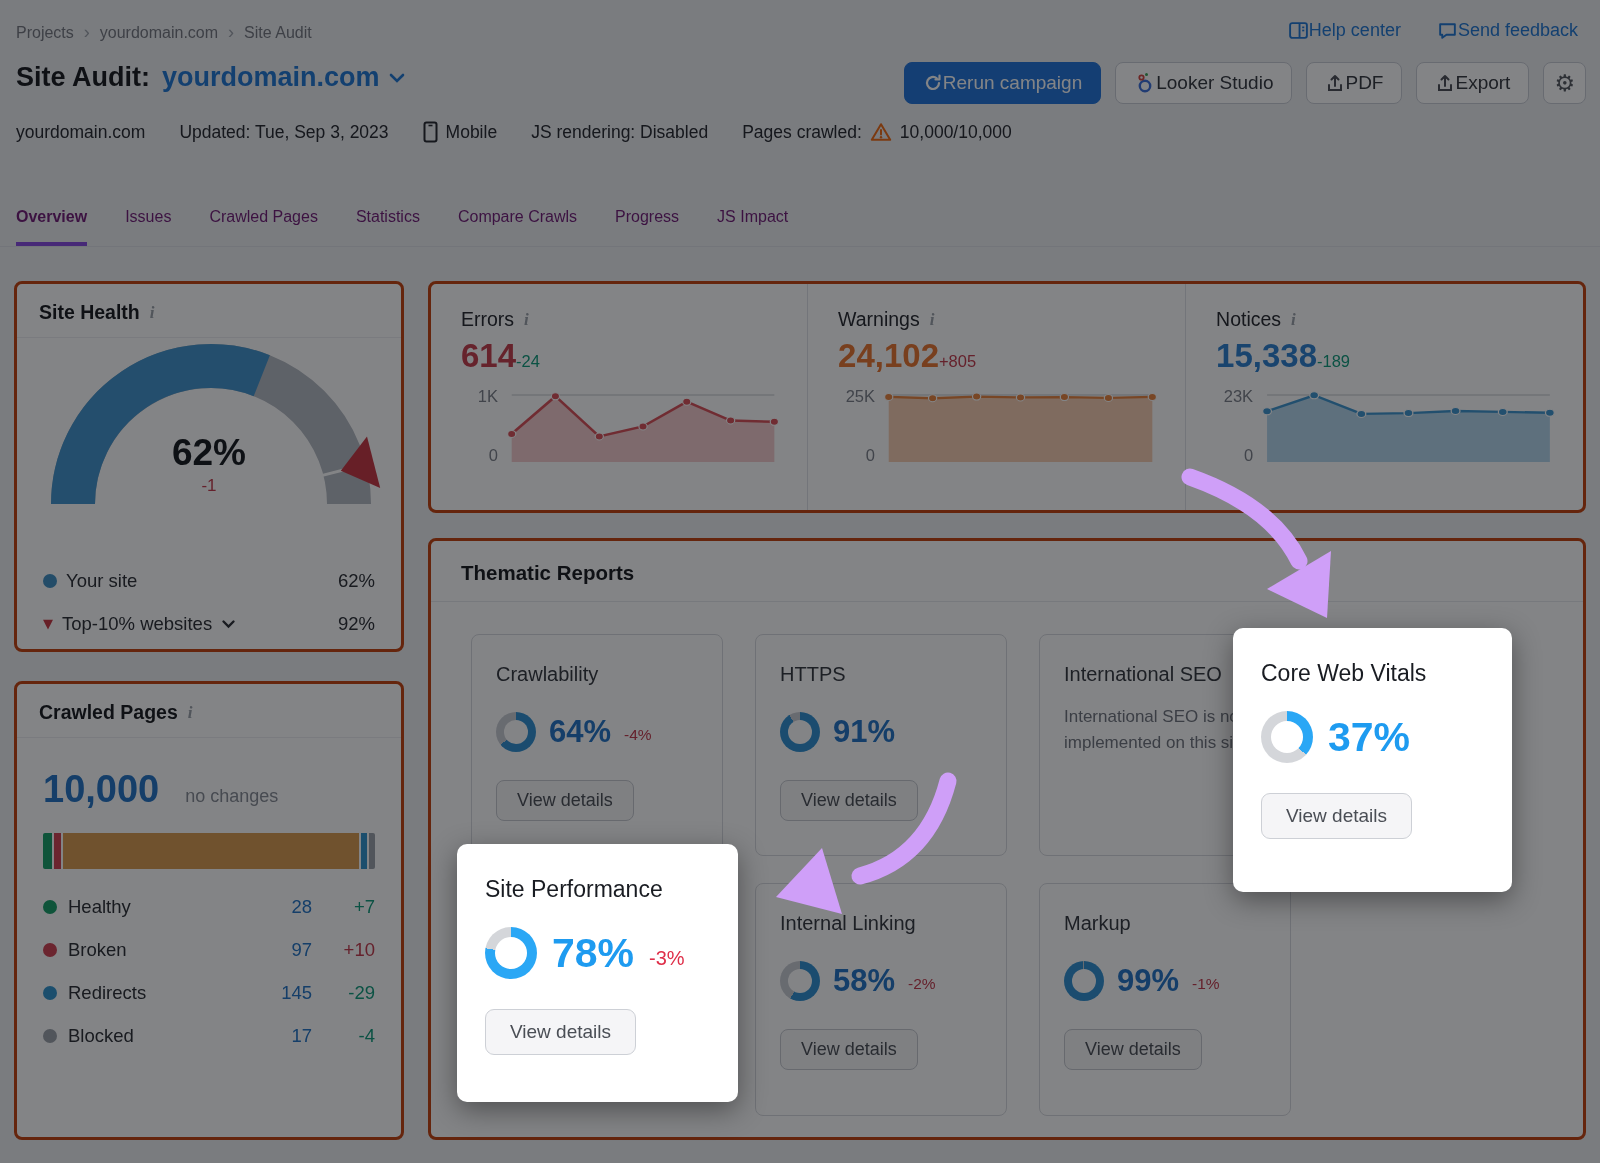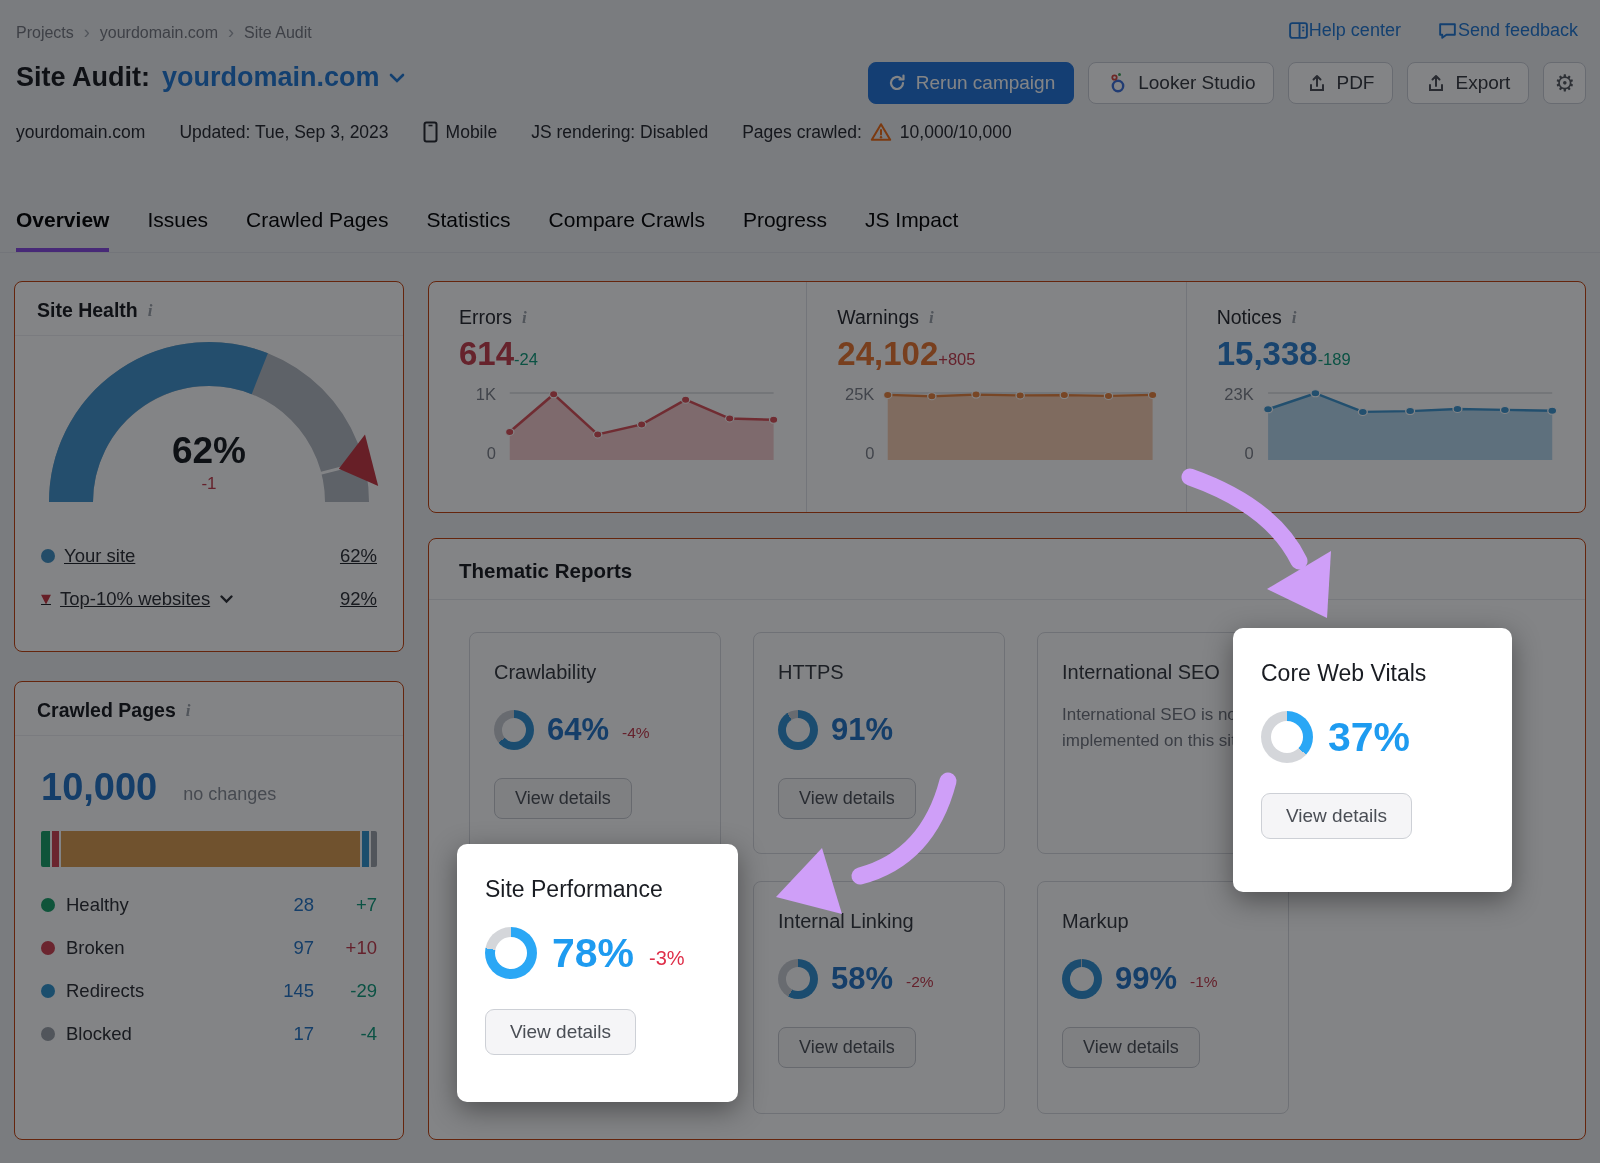--- a/index.html
+++ b/index.html
@@ -11,41 +11,41 @@
   
   .breadcrumb { position:absolute; left:16px; top:22px; font-size:16px; color:#74777f; display:flex; gap:10px; align-items:center; }
   .breadcrumb a { color:#74777f; text-decoration:none; cursor:pointer; }
   .breadcrumb .sep { color:#9ba0a8; font-size:18px; }
   .top-links { position:absolute; right:22px; top:20px; display:flex; gap:36px; }
   .top-links a { display:flex; align-items:center; color:var(--link); font-size:18px; text-decoration:none; cursor:pointer; }
   .title-row { position:absolute; left:16px; top:62px; display:flex; align-items:center; gap:12px; }
   .page-title { font-size:27px; font-weight:bold; color:#16181d; }
   .domain-select { display:flex; align-items:center; gap:8px; color:var(--link); font-size:27px; font-weight:bold; cursor:pointer; text-decoration:none; }
   .actions { position:absolute; right:14px; top:62px; display:flex; gap:14px; }
-  .btn { display:flex; align-items:center; gap:9px; height:42px; padding:0 18px; border-radius:8px;
+  .btn { display:flex; align-items:center; height:42px; padding:0 18px; border-radius:8px;
          border:1px solid #c9ccd4; background:#fff; color:#33363d; font-size:19px; font-family:inherit; cursor:pointer; }
   .btn.primary { background:var(--primary); border-color:var(--primary); color:#fff; }
   .btn.icon-btn { padding:0 10px; }
   .gear { font-family:"DejaVu Sans", sans-serif; font-size:23px; color:#55585f; line-height:1; }
   .meta-row { position:absolute; left:16px; top:121px; display:flex; gap:34px; align-items:center; font-size:17.5px; color:#24262c; }
   .meta-item { display:flex; align-items:center; gap:8px; }
   
   .tabs { position:absolute; left:0; top:196px; width:1600px; padding:0 16px; display:flex; gap:38px; border-bottom:1px solid #dfe1e6; }
-  .tab { font-size:21px; color:#000000; padding:12px 0 16px; text-decoration:none; cursor:pointer; border-bottom:4px solid transparent; }
+  .tab { font-size:16px; color:#701a75; padding:12px 0 16px; text-decoration:none; cursor:pointer; border-bottom:4px solid transparent; }
   .tab.active { font-weight:bold; border-bottom-color:var(--accent); }
   
-  .card { position:absolute; background:#fff; border:1px solid #c2410c; border-radius:8px; }
+  .card { position:absolute; background:#fff; border:3px solid #c2410c; border-radius:8px; }
   .card-title-bar { display:flex; align-items:center; gap:10px; padding:17px 22px 13px; border-bottom:1px solid #ececf0; }
   .card-title { font-size:19.5px; font-weight:bold; color:#16181d; }
   .info { font-family:"Liberation Serif", serif; font-style:italic; font-weight:bold; color:#9aa0a8; font-size:17px; cursor:pointer; }
   .sh-card { left:14px; top:281px; width:390px; height:371px; }
   .gauge-wrap { position:absolute; left:23px; top:56px; width:342px; height:172px; }
   .gauge-score { position:absolute; left:0; right:0; top:148px; text-align:center; font-size:37px; font-weight:bold; color:#15181d; }
   .gauge-sub { position:absolute; left:0; right:0; top:192px; text-align:center; font-size:17px; color:var(--bad); }
-  .sh-legend { position:absolute; left:26px; right:26px; top:252px;text-decoration:underline; }
+  .sh-legend { position:absolute; left:26px; right:26px; top:275px; }
   .sh-row { display:flex; align-items:center; gap:11px; height:43px; font-size:18.5px; color:#2a2d33; }
   .sh-row .grow { flex:1; display:flex; align-items:center; gap:9px; }
   .dot { width:14px; height:14px; border-radius:50%; flex:0 0 auto; }
   .tri { font-family:"DejaVu Sans", sans-serif; font-size:13px; }
   .sh-val { font-size:18.5px; color:#2a2d33; }
   
   .cp-card { left:14px; top:681px; width:390px; height:459px; }
   .cp-body { padding:16px 26px 0; }
   .cp-number { margin-top:14px; display:flex; align-items:baseline; gap:26px; }
   .cp-total { font-size:38px; font-weight:bold; color:var(--num-blue); }

